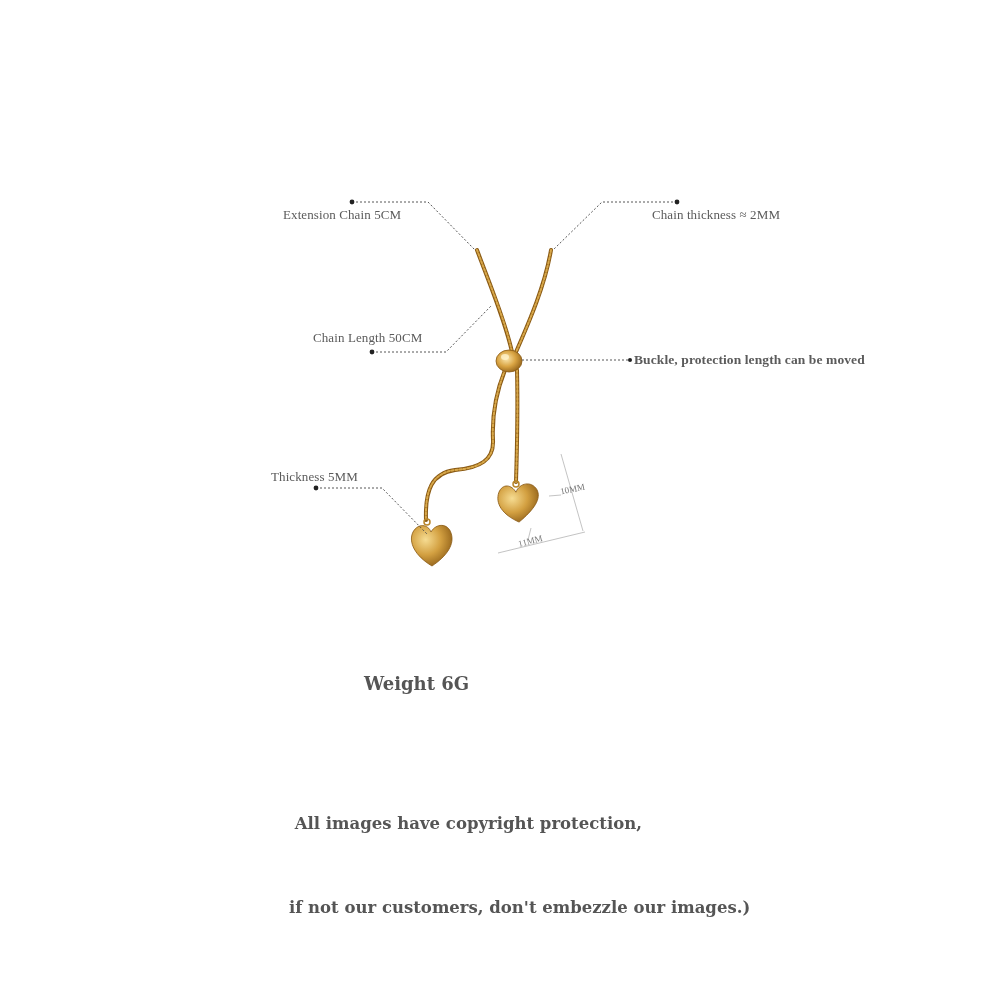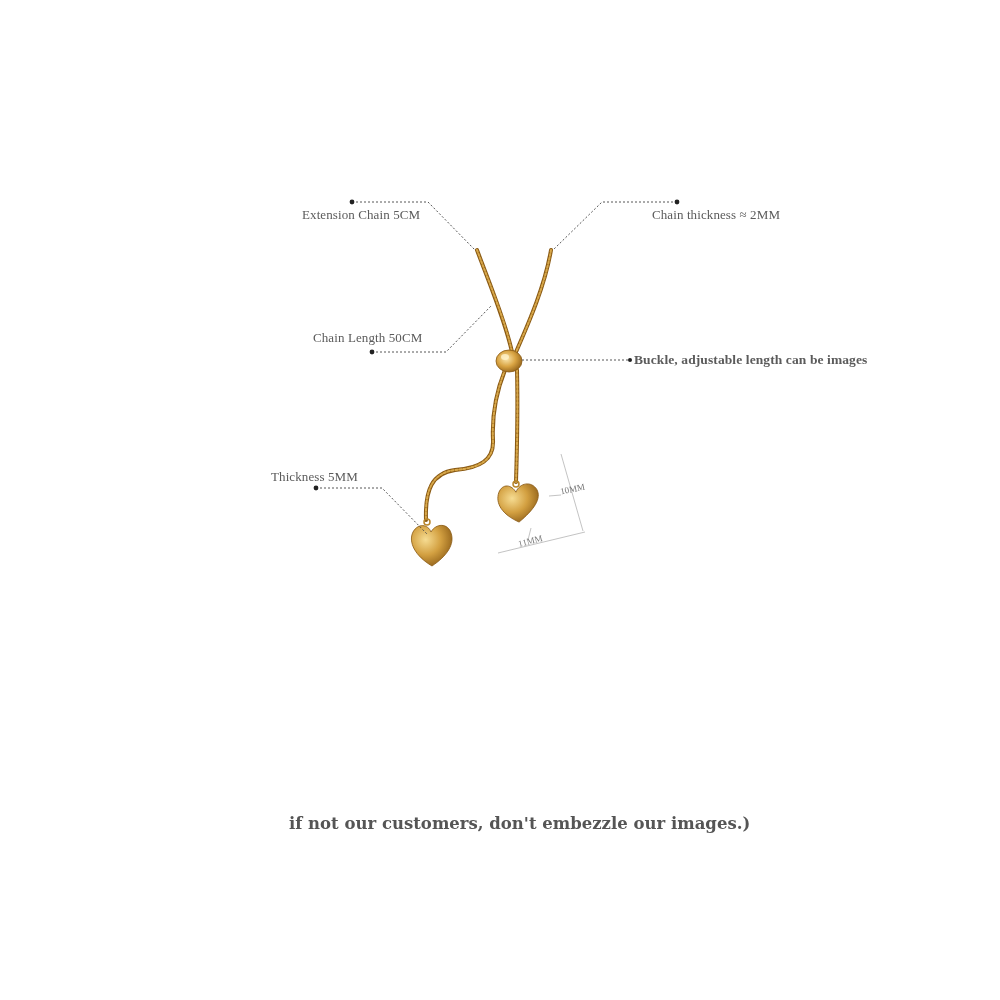--- a/index.html
+++ b/index.html
@@ -83,26 +83,28 @@
   </g>
 
   <g fill="none" stroke="#9a9a9a" stroke-width="0.6">
     <line x1="561" y1="454" x2="583" y2="531"></line>
     <line x1="549" y1="496" x2="561" y2="495"></line>
     <line x1="498" y1="553" x2="585" y2="532"></line>
     <line x1="528" y1="540" x2="531" y2="528"></line>
   </g>
 </svg>
 
-<div class="label" style="left:283px; top:207px;margin-left:19px;">Extension Chain 5CM</div>
+<div class="label" style="left:283px; top:207px;">Extension Chain 5CM</div>
 <div class="label" style="left:612px; top:207px;margin-left:40px;">Chain thickness  ≈ 2MM</div>
 <div class="label" style="left:313px; top:330px;">Chain Length 50CM</div>
-<div class="label bold" style="left:634px; top:352px;">Buckle, adjustable length can be images</div>
+<div class="label bold" style="left:634px; top:352px;">Buckle, protection length can be moved</div>
 <div class="label" style="left:271px; top:469px;">Thickness 5MM</div>
 <div class="dim" style="left:560px; top:484px; transform:rotate(-12deg);">10MM</div>
 <div class="dim" style="left:518px; top:536px; transform:rotate(-14deg);">11MM</div>
 
 <div class="specs">
+  <div>Weight 6G</div>
 </div>
 
 <div class="note">
+  <div> All images have copyright protection,</div>
   <div>if not our customers, don't embezzle our images.)</div>
 </div>
 
 </body></html>

